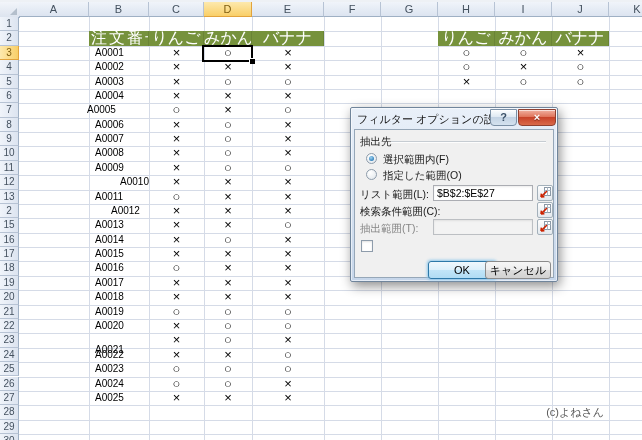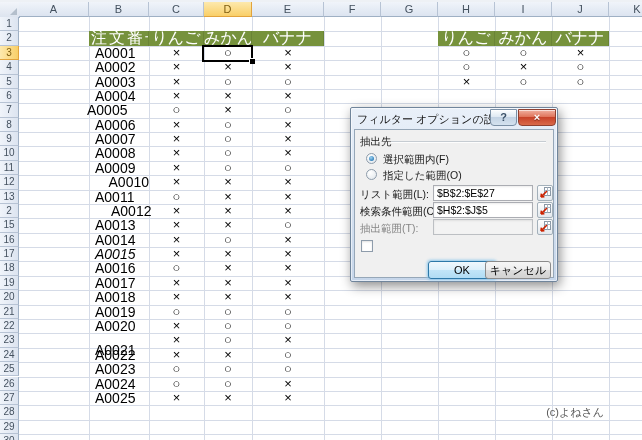--- a/index.html
+++ b/index.html
@@ -18,21 +18,21 @@
           border-right:1px solid #9fb0c4;border-bottom:1px solid #b7c3d4;color:#44515f;font-size:10px;
           text-align:center;}
   .rowhdr.sel{background:linear-gradient(90deg,#fde9ad,#f9cf68);color:#7e5d10;border-color:#e2a33c;}
   
   .vline{position:absolute;width:1px;background:#d5dbe7;}
   .hline{position:absolute;height:1px;background:#d5dbe7;}
   .ghead{position:absolute;box-sizing:border-box;background:#76923c;border-right:1px solid #6a8436;color:#fff;
          font-size:16px;text-align:center;z-index:1;overflow:hidden;white-space:nowrap;}
   .ghead.first{text-align:left;padding-left:2px;letter-spacing:2px;}
   .cell{position:absolute;box-sizing:border-box;color:#000;text-align:center;z-index:1;white-space:nowrap;overflow:hidden;}
-  .cell.id{text-align:left;padding-left:6px;font-size:14px;}
+  .cell.id{text-align:left;padding-left:6px;font-size:10px;}
   .cell.mark{font-size:13px;}
   .credit{position:absolute;z-index:1;color:#595959;font-size:11px;text-align:right;}
   .selbox{position:absolute;box-sizing:border-box;border:2px solid #000;z-index:2;}
   .handle{position:absolute;right:-4px;bottom:-4px;width:5px;height:5px;background:#000;border-left:1px solid #fff;border-top:1px solid #fff;}
   
   .dialog{position:absolute;left:350px;top:107px;width:208px;height:175px;z-index:10;box-sizing:border-box;
           background:linear-gradient(#e9f0f9,#c6d6ea);border:1px solid #70859b;border-radius:2px;
           box-shadow:2px 4px 12px rgba(0,0,0,.45), inset 0 0 0 1px rgba(255,255,255,.55);}
   .dlg-title{position:absolute;left:6px;top:4px;width:130px;font-size:11px;color:#151515;white-space:nowrap;}
   .tbtn{position:absolute;top:1px;height:17px;box-sizing:border-box;border-radius:0 0 4px 4px;text-align:center;
@@ -205,21 +205,21 @@
       <div class="cell mark" style="left: 204px; width: 48px; top: 203.94px; height: 14.38px; line-height: 14.38px;">×</div>
       <div class="cell mark" style="left: 252px; width: 72px; top: 203.94px; height: 14.38px; line-height: 14.38px;">×</div>
       <div class="cell id" style="left: 89px; width: 60px; top: 218.32px; height: 14.38px; line-height: 14.38px;">A0013</div>
       <div class="cell mark" style="left: 149px; width: 55px; top: 218.32px; height: 14.38px; line-height: 14.38px;">×</div>
       <div class="cell mark" style="left: 204px; width: 48px; top: 218.32px; height: 14.38px; line-height: 14.38px;">×</div>
       <div class="cell mark" style="left: 252px; width: 72px; top: 218.32px; height: 14.38px; line-height: 14.38px;">○</div>
       <div class="cell id" style="left: 89px; width: 60px; top: 232.7px; height: 14.38px; line-height: 14.38px;">A0014</div>
       <div class="cell mark" style="left: 149px; width: 55px; top: 232.7px; height: 14.38px; line-height: 14.38px;">×</div>
       <div class="cell mark" style="left: 204px; width: 48px; top: 232.7px; height: 14.38px; line-height: 14.38px;">○</div>
       <div class="cell mark" style="left: 252px; width: 72px; top: 232.7px; height: 14.38px; line-height: 14.38px;">×</div>
-      <div class="cell id" style="left: 89px; width: 60px; top: 247.08px; height: 16px; line-height: 14.38px; font-style: italic;">A0015</div>
+      <div class="cell id" style="left: 89px; width: 60px; top: 247.08px; height: 16px; line-height: 14.38px;">A0015</div>
       <div class="cell mark" style="left: 149px; width: 55px; top: 247.08px; height: 14.38px; line-height: 14.38px;">×</div>
       <div class="cell mark" style="left: 204px; width: 48px; top: 247.08px; height: 14.38px; line-height: 14.38px;">×</div>
       <div class="cell mark" style="left: 252px; width: 72px; top: 247.08px; height: 14.38px; line-height: 14.38px;">×</div>
       <div class="cell id" style="left: 89px; width: 60px; top: 261.46px; height: 14.38px; line-height: 14.38px;">A0016</div>
       <div class="cell mark" style="left: 149px; width: 55px; top: 261.46px; height: 14.38px; line-height: 14.38px;">○</div>
       <div class="cell mark" style="left: 204px; width: 48px; top: 261.46px; height: 14.38px; line-height: 14.38px;">×</div>
       <div class="cell mark" style="left: 252px; width: 72px; top: 261.46px; height: 14.38px; line-height: 14.38px;">×</div>
       <div class="cell id" style="left: 89px; width: 60px; top: 275.84px; height: 14.38px; line-height: 14.38px;">A0017</div>
       <div class="cell mark" style="left: 149px; width: 55px; top: 275.84px; height: 14.38px; line-height: 14.38px;">×</div>
       <div class="cell mark" style="left: 204px; width: 48px; top: 275.84px; height: 14.38px; line-height: 14.38px;">×</div>
@@ -289,21 +289,20 @@
       <div class="picker" style="left:182px;top:55px;">
         <svg width="14" height="14" viewBox="0 0 14 14">
           <rect x="6.5" y="1.5" width="6" height="8" fill="#ffffff" stroke="#8a98a6" stroke-width="1"></rect>
           <line x1="6.5" y1="4.5" x2="12.5" y2="4.5" stroke="#aab6c2" stroke-width="1"></line>
           <line x1="9.5" y1="1.5" x2="9.5" y2="9.5" stroke="#aab6c2" stroke-width="1"></line>
           <path d="M9 5 L3.6 10.4 M3 11 L3.4 7.6 M3 11 L6.4 10.6" stroke="#cc2200" stroke-width="1.6" fill="none"></path>
         </svg>
       </div>
 
       <div class="lbl" style="left:5px;top:75px;">検索条件範囲(C):</div>
-      <div class="tfield" style="left:78px;top:72px;">$H$2:$J$5</div>
       <div class="picker" style="left:182px;top:72px;">
         <svg width="14" height="14" viewBox="0 0 14 14">
           <rect x="6.5" y="1.5" width="6" height="8" fill="#ffffff" stroke="#8a98a6" stroke-width="1"></rect>
           <line x1="6.5" y1="4.5" x2="12.5" y2="4.5" stroke="#aab6c2" stroke-width="1"></line>
           <line x1="9.5" y1="1.5" x2="9.5" y2="9.5" stroke="#aab6c2" stroke-width="1"></line>
           <path d="M9 5 L3.6 10.4 M3 11 L3.4 7.6 M3 11 L6.4 10.6" stroke="#cc2200" stroke-width="1.6" fill="none"></path>
         </svg>
       </div>
 
       <div class="lbl dis" style="left:5px;top:92px;">抽出範囲(T):</div>

